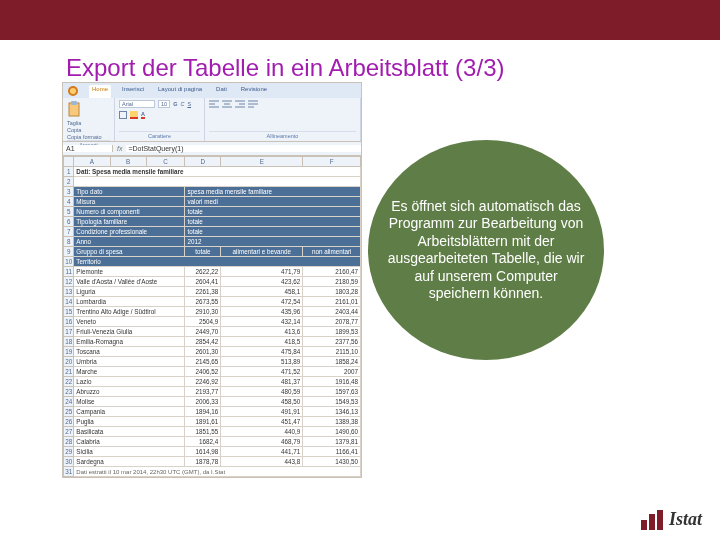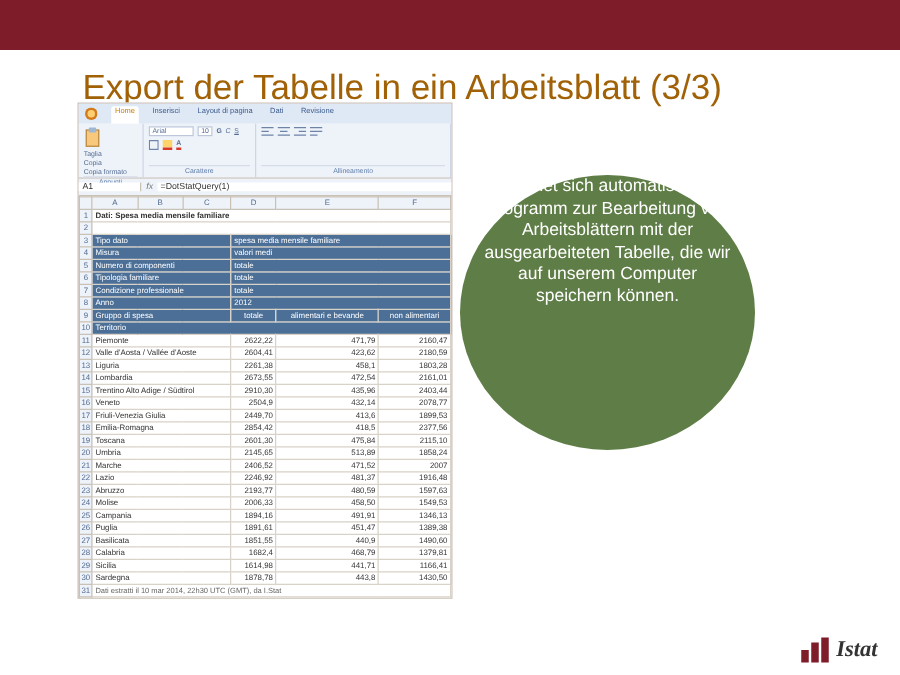--- a/index.html
+++ b/index.html
@@ -1,18 +1,18 @@
 <!DOCTYPE html>
 <html><head>
 <meta charset="utf-8">
 <style>
   * { box-sizing: border-box; margin: 0; padding: 0; }
   body { width: 720px; height: 540px; font-family: Verdana, Arial, sans-serif; background: #fff; overflow: hidden; position: relative; }
   .topbar { background: #7e1c2a; height: 40px; width: 100%; }
-  .title { font-size: 28px; color: #a16207; padding: 14px 0 0 66px; font-family: Verdana, sans-serif; }
+  .title { font-size: 24px; color: #a21caf; padding: 14px 0 0 66px; font-family: Verdana, sans-serif; }
   .content { position: absolute; top: 82px; left: 62px; width: 600px; height: 410px; }
   .excel { width: 300px; border: 1px solid #c9c0b6; font-size: 6.5px; color: #333; background: #fff; }
   .excel .orb { display: inline-block; }
   .ribbon-tabs { background: #dfe8f5; display: flex; gap: 8px; padding: 2px 2px 0 2px; font-size: 6px; color: #3b5b8c; }
   .ribbon-tabs span { padding: 1px 3px; }
   .ribbon-tabs .active { background: #fff; border-radius: 2px 2px 0 0; color: #cc7a00; }
   .ribbon { display: flex; background: #eef3fa; border-bottom: 1px solid #c9c0b6; height: 44px; }
   .rgroup { border-right: 1px solid #cfd6e3; padding: 2px 4px; display: flex; flex-direction: column; justify-content: space-between; font-size: 5.5px; color: #516a91; }
   .rgroup .gname { text-align: center; color: #5b7aa8; border-top: 1px solid #d6dde9; padding-top: 1px; }
   .rgroup .icons { display: flex; gap: 2px; align-items: center; flex-wrap: wrap; }
@@ -22,21 +22,21 @@
   .cell-ref .fx { padding: 0 4px; font-style: italic; color: #777; }
   .cell-ref .formula { flex: 1; padding-left: 2px; background: #fff; }
   table.grid { border-collapse: collapse; width: 100%; font-size: 6.3px; }
   table.grid th { background: #eef3fa; border: 1px solid #c9c0b6; color: #516a91; font-weight: normal; padding: 1px 0; }
   table.grid td { border: 1px solid #d8d2c8; padding: 1px 2px; text-align: right; white-space: nowrap; }
   table.grid td.lbl { text-align: left; }
   table.grid tr.hdr td { background: #4b6f97; color: #fff; text-align: left; }
   table.grid tr.hdr2 td { background: #4b6f97; color: #fff; text-align: center; }
   table.grid td.title-cell { font-weight: bold; text-align: left; background: #fff; }
   table.grid tr.foot td { text-align: left; color: #666; background: #fff; border: 1px solid #d8d2c8; font-size: 6px; }
-  .callout { position: absolute; left: 368px; top: 140px; width: 236px; height: 220px; background: #5f7d46; border-radius: 50%; color: #fff; display: flex; align-items: flex-start; justify-content: center; }
+  .callout { position: absolute; left: 368px; top: 140px; width: 236px; height: 220px; background: #5f7d46; border-radius: 50%; color: #fff; display: flex; align-items: center; justify-content: center; }
   .callout .inner { font-size: 14px; text-align: center; line-height: 1.25; padding: 0 18px; font-family: Verdana, sans-serif; }
   .logo { position: absolute; right: 18px; bottom: 10px; display: flex; align-items: center; gap: 4px; justify-content: flex-end; }
   .logo .bars { display: flex; align-items: flex-end; gap: 2px; height: 20px; }
   .logo .bars span { display: block; width: 6px; background: #7e1c2a; }
   .logo .txt { font: italic bold 18px Georgia, serif; color: #333; margin-left: 2px; }
 </style>
 </head>
 <body>
 
 <div class="topbar"></div>

